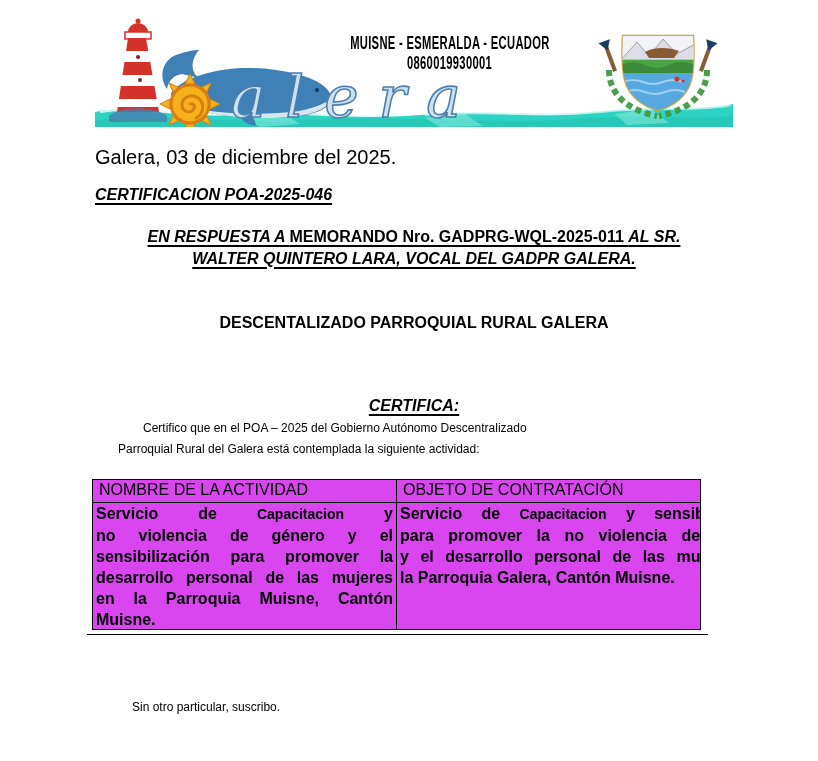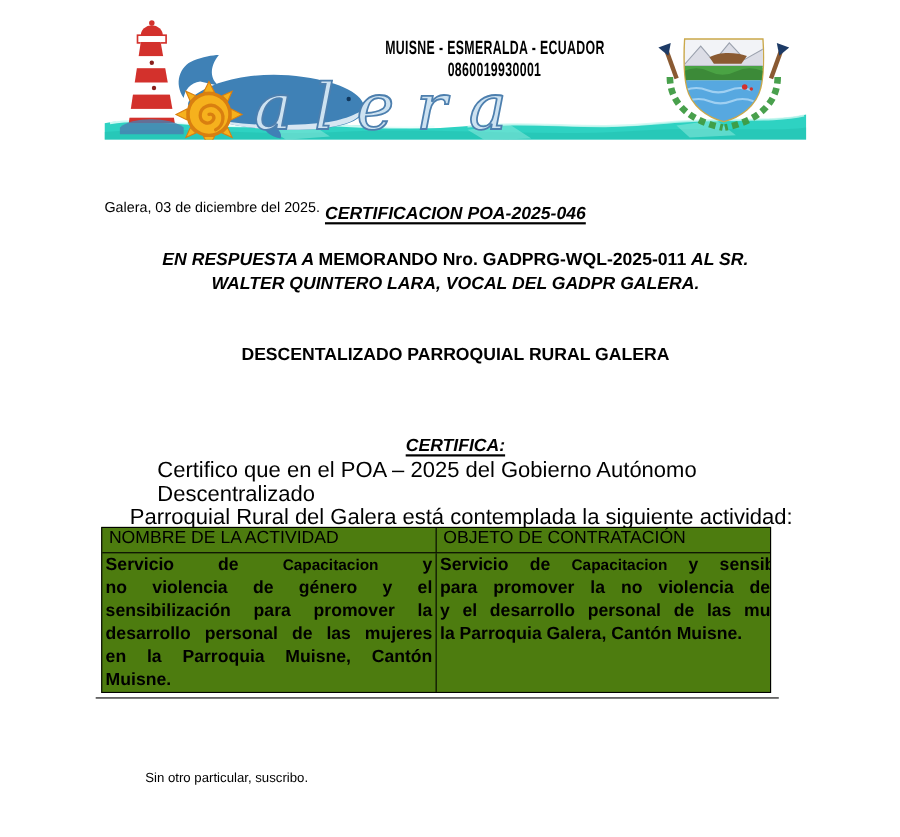--- a/index.html
+++ b/index.html
@@ -16,51 +16,51 @@
   .hdr-svg{position:absolute;left:0;top:0;}
   .hdr-text{position:absolute;left:150px;top:19px;width:410px;text-align:center;}
   .hdr-line{height:20px;line-height:20px;white-space:nowrap;}
   .hdr-line > span{
     display:inline-block;transform:scaleX(0.64);transform-origin:50% 50%;
     font-weight:700;font-size:17.5px;letter-spacing:0.5px;white-space:nowrap;
   }
 
   
   .line{font-size:16px;line-height:21px;}
-  .date{left:95px;top:147px;font-size:13px;margin-top:31px;}
+  .date{left:95px;top:147px;font-size:20px;}
   .title{
-    left:95px;top:186px;width:638px;text-align:center;
+    left:95px;top:186px;width:638px;
     font-size:16px;font-weight:700;font-style:italic;
     text-decoration:underline;text-decoration-thickness:1.8px;text-underline-offset:3px;
   }
   .memo{
     left:95px;top:226px;width:638px;text-align:center;
     font-size:16px;font-weight:700;line-height:21.5px;
   }
   .memo .mline{
-    text-decoration-thickness:1.8px;text-underline-offset:3px;
+    text-decoration:underline;text-decoration-thickness:1.8px;text-underline-offset:3px;
   }
   .memo .it{font-style:italic;}
   .memo .up{font-style:normal;}
   .sec-heading{
     left:95px;top:312px;width:638px;text-align:center;
     font-size:16px;font-weight:700;line-height:22px;
   }
   .certifica{
     left:95px;top:397px;width:638px;text-align:center;
     font-size:16px;font-weight:700;font-style:italic;
     text-decoration:underline;text-decoration-thickness:1.8px;text-underline-offset:3px;
   }
-  .paragraph{left:95px;top:418px;width:638px;font-size:20px;line-height:21px;}
+  .paragraph{left:95px;top:418px;width:638px;font-size:12px;line-height:21px;}
   .paragraph .p1{margin-left:48px;}
   .paragraph .p2{margin-left:23px;}
   .closing{left:132px;top:697px;font-size:12px;}
 
   
-  .poa-table{left:92px;top:479px;width:609px;border:1.6px solid #000;background:#4d7c0f;}
+  .poa-table{left:92px;top:479px;width:609px;border:1.6px solid #000;background:#d946ef;}
   .trow{display:flex;}
   .trow.head{height:23px;border-bottom:1.6px solid #000;}
   .hcell{font-size:16px;font-weight:400;padding:1px 0 0 6px;white-space:nowrap;overflow:hidden;}
   .c1{width:304px;border-right:1.6px solid #000;}
   .c2{flex:1;}
   .bcell{font-size:16px;font-weight:700;height:126px;overflow:hidden;}
   .bcell.c1{padding:0 3px 0 3px;}
   .bcell.c2{padding:0 0 0 3px;}
   .jline{line-height:21px;text-align:justify;text-align-last:justify;}
   .jline.last{text-align:justify;text-align-last:left;}

